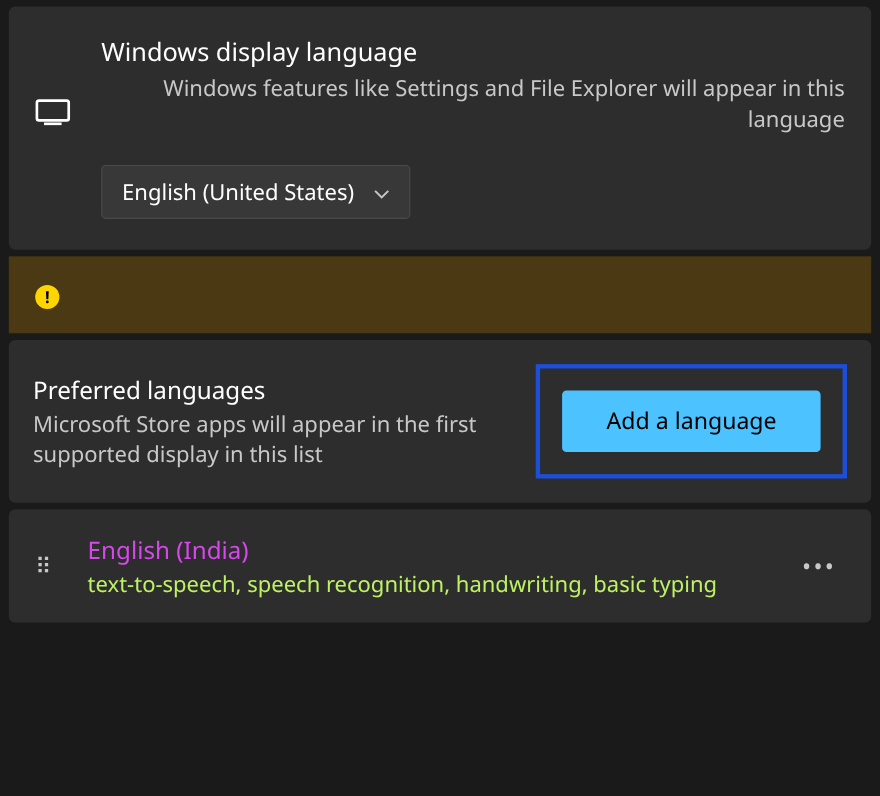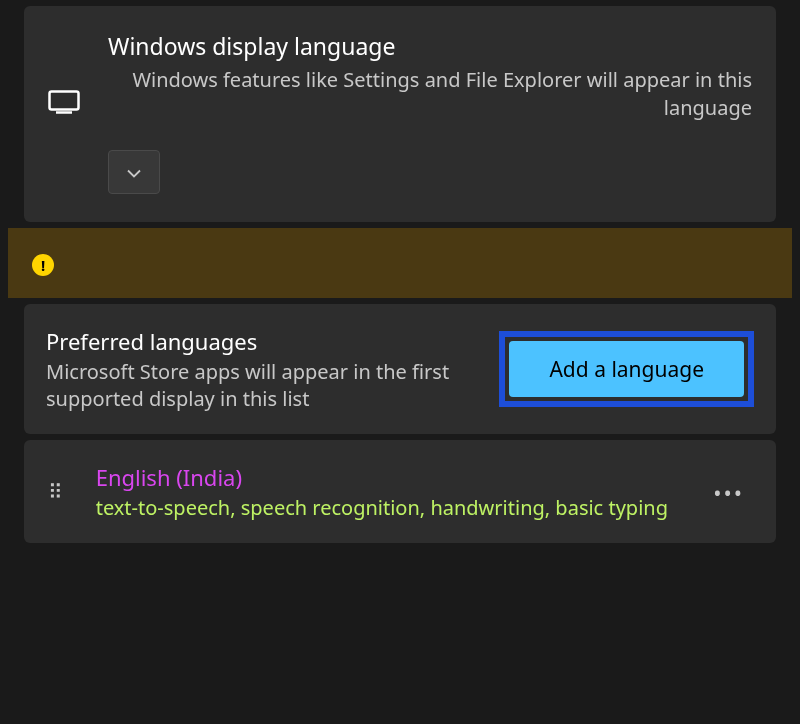--- a/index.html
+++ b/index.html
@@ -9,21 +9,21 @@
       font-family: "Segoe UI", system-ui, -apple-system, sans-serif;
     }
     body {
       background: #1a1a1a;
       width: 800px;
       height: 724px;
       overflow: hidden;
     }
     .card {
       background: #2d2d2d;
-      margin: 6px 24px;
+      margin: 6px 8px;
       border-radius: 6px;
       padding: 20px 24px;
     }
     .display-lang-card {
       display: flex;
       align-items: flex-start;
       gap: 28px;
       padding: 24px 24px 28px 24px;
     }
     .monitor-icon {
@@ -105,22 +105,22 @@
       font-size: 22px;
       font-weight: 400;
       margin-bottom: 2px;
     }
     .preferred-desc {
       color: #c8c8c8;
       font-size: 20px;
       line-height: 1.35;
     }
     .add-btn-wrapper {
-      border: 6px solid #1d4ed8;
-      padding: 4px;
+      border: 4px solid #1d4ed8;
+      padding: 20px;
     }
     .add-btn {
       background: #4cc2ff;
       border: none;
       border-radius: 4px;
       color: #000000;
       font-size: 21px;
       padding: 14px 40px;
       cursor: pointer;
     }
@@ -166,20 +166,21 @@
   <div class="monitor-icon">
     <svg width="32" height="24" viewBox="0 0 32 24" fill="none">
       <rect x="1.5" y="1.5" width="29" height="18" rx="2" stroke="#ffffff" stroke-width="2.5"></rect>
       <line x1="8" y1="22.5" x2="24" y2="22.5" stroke="#ffffff" stroke-width="2.5"></line>
     </svg>
   </div>
   <div class="display-lang-content">
     <div class="title">Windows display language</div>
     <div class="description">Windows features like Settings and File Explorer will appear in this language</div>
     <div class="dropdown">
+      <span class="dropdown-text">English (United States)</span>
       <span class="chevron">
         <svg width="14" height="9" viewBox="0 0 14 9" fill="none">
           <path d="M1 1.5L7 7.5L13 1.5" stroke="#c8c8c8" stroke-width="1.8"></path>
         </svg>
       </span>
     </div>
   </div>
 </div>
 
 <div class="warning-card">

